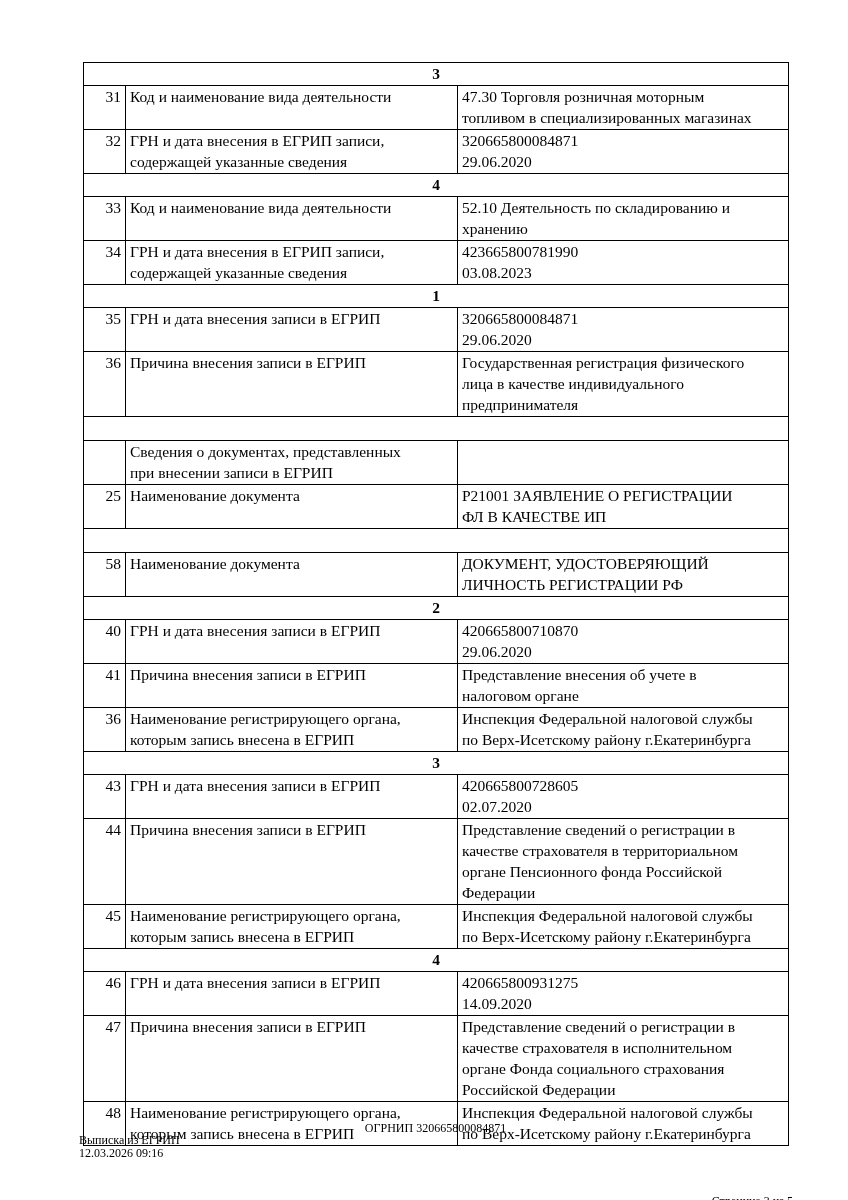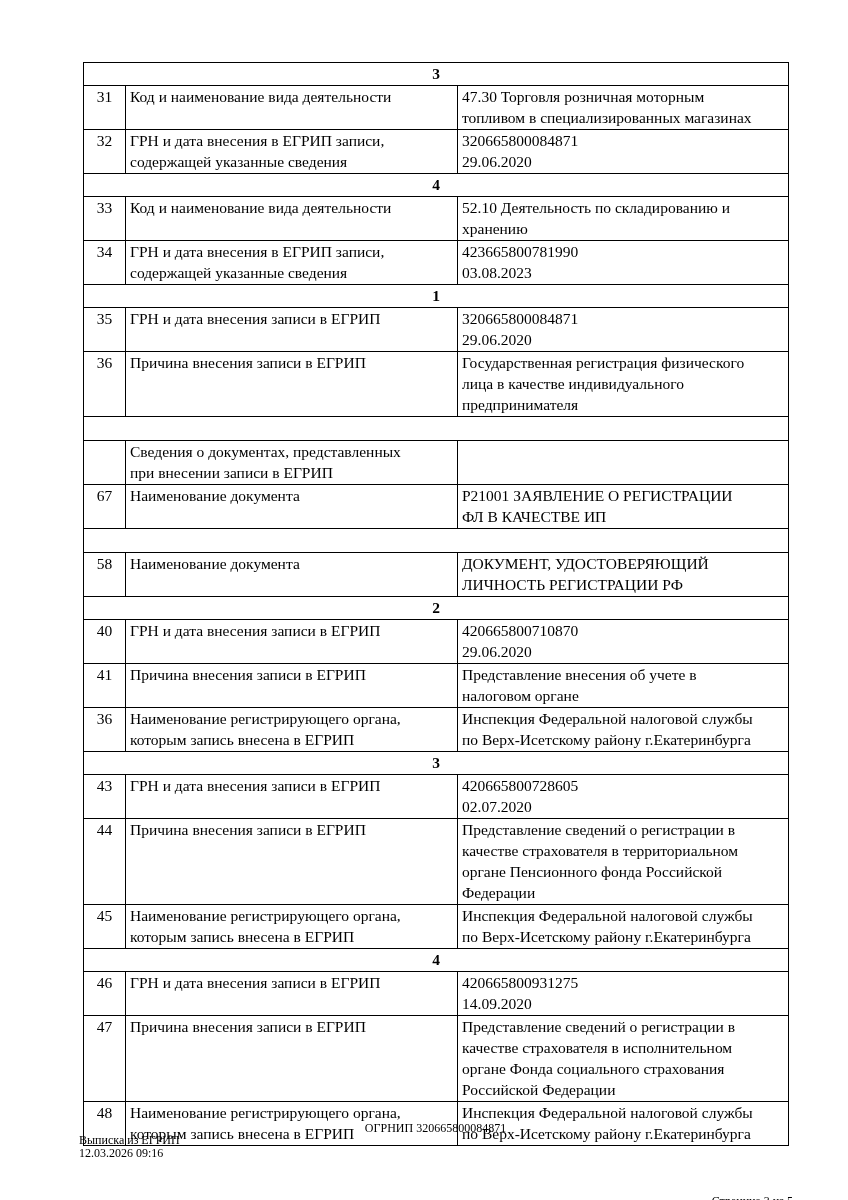--- a/index.html
+++ b/index.html
@@ -27,21 +27,21 @@
   table.doc-table td.cell {
     border: 1px solid #000000;
     vertical-align: top;
     padding: 0 4px 1px 4px;
     font-size: 15.5px;
     line-height: 21px;
     white-space: pre-line;
     overflow: hidden;
   }
   td.col-num {
-    text-align: center;
+    text-align: right;
     padding: 0 1px 1px 1px;
   }
   td.section-cell {
     text-align: center;
     font-weight: bold;
     height: 21px;
   }
   td.title-cell {
     text-align: center;
     font-weight: bold;
@@ -141,21 +141,21 @@
         <tr>
           <td colspan="3" class="cell blank-cell"></td>
         </tr>
         <tr>
           <td class="cell col-num"></td>
           <td class="cell col-label">Сведения о документах, представленных
 при внесении записи в ЕГРИП</td>
           <td class="cell col-value"></td>
         </tr>
         <tr>
-          <td class="cell col-num">67</td>
+          <td class="cell col-num">25</td>
           <td class="cell col-label">Наименование документа</td>
           <td class="cell col-value">Р21001 ЗАЯВЛЕНИЕ О РЕГИСТРАЦИИ
 ФЛ В КАЧЕСТВЕ ИП</td>
         </tr>
         <tr>
           <td colspan="3" class="cell blank-cell"></td>
         </tr>
         <tr>
           <td class="cell col-num">58</td>
           <td class="cell col-label">Наименование документа</td>

